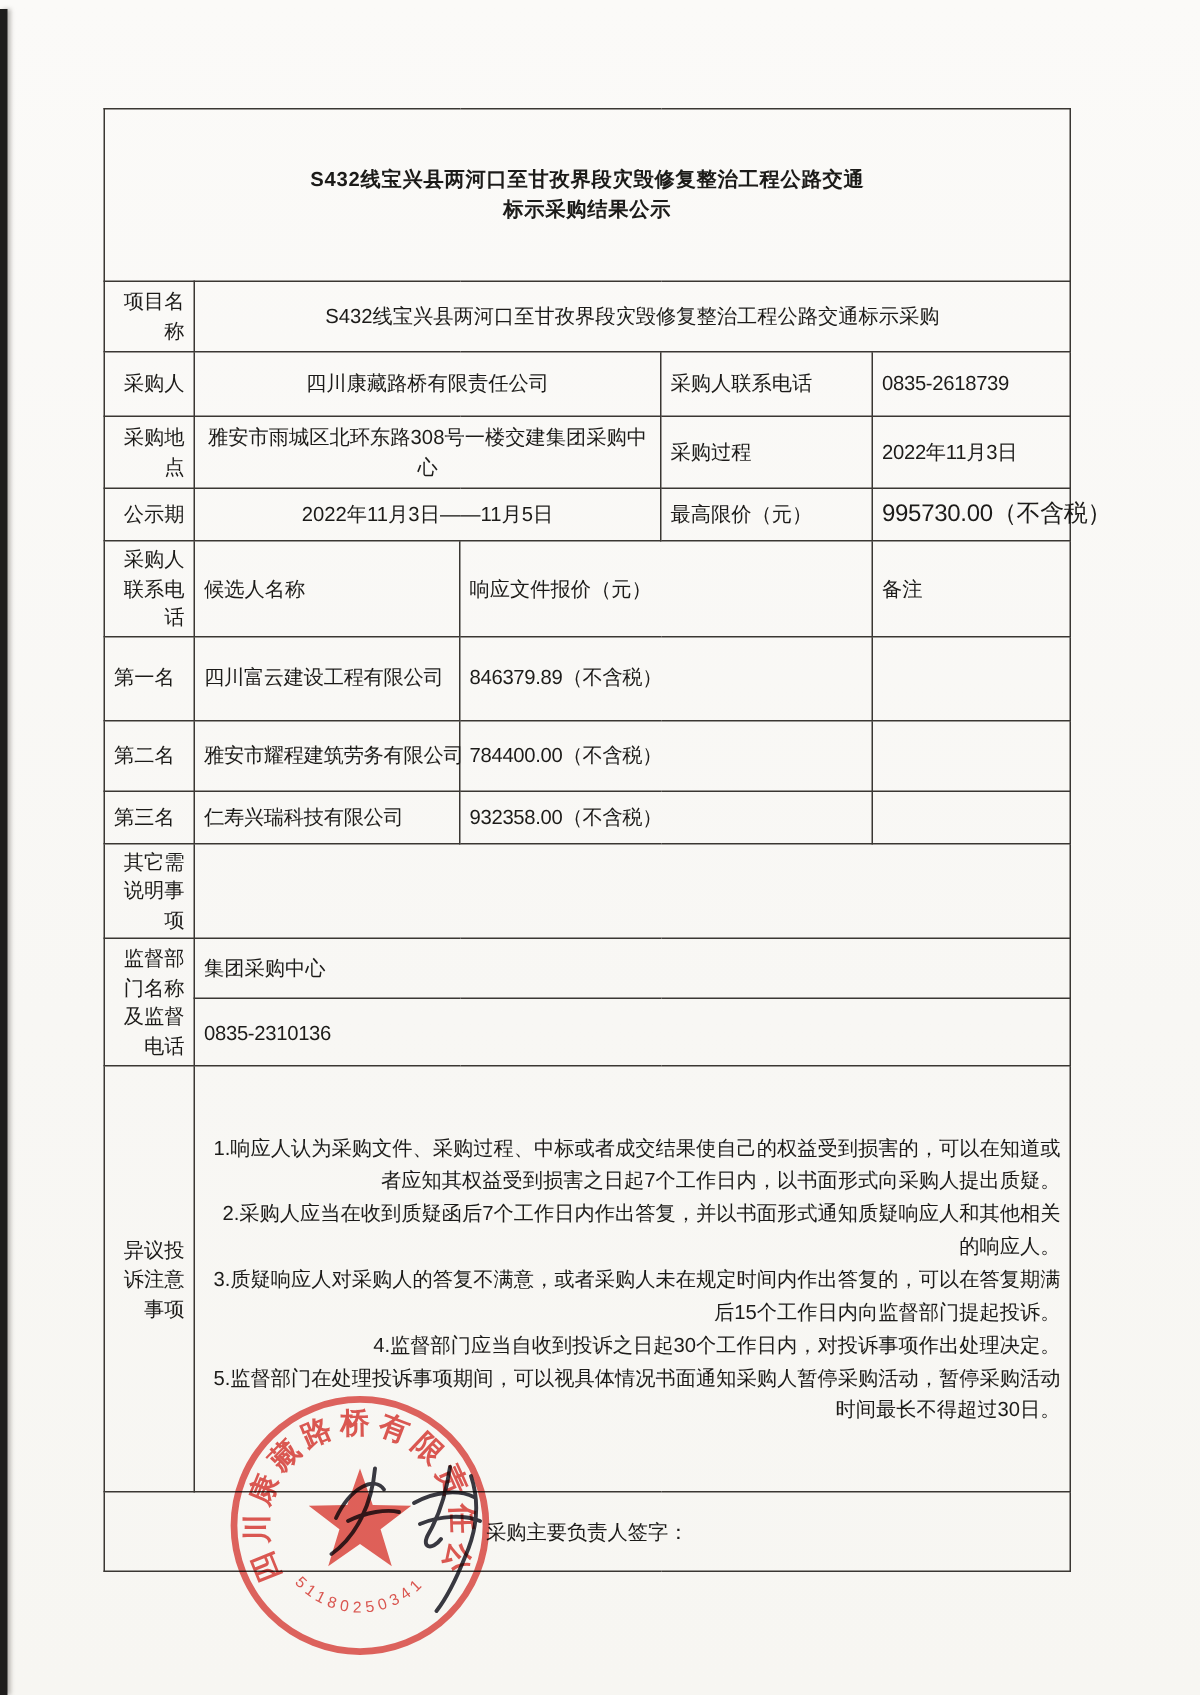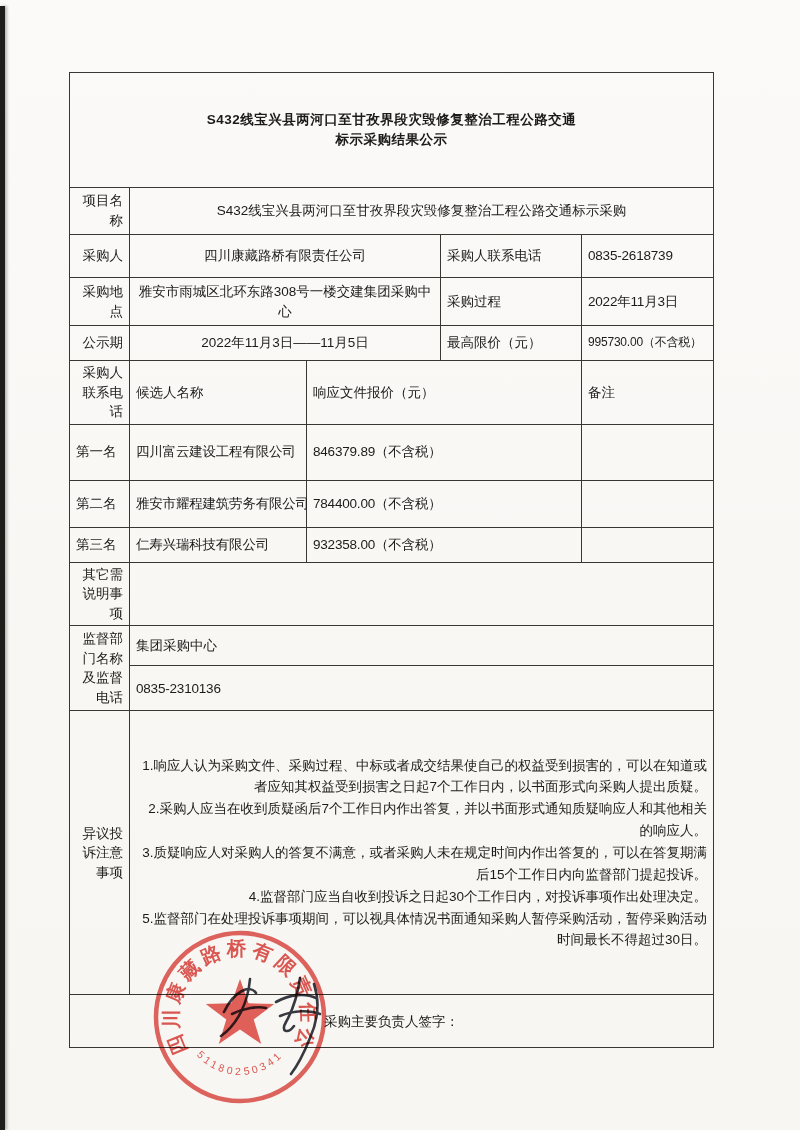--- a/index.html
+++ b/index.html
@@ -88,21 +88,21 @@
       <td class="lbl">采购地点</td>
       <td colspan="2" class="ctl">雅安市雨城区北环东路308号一楼交建集团采购中心</td>
       <td class="ctr">采购过程</td>
       <td class="ctr nowrap sm">2022年11月3日</td>
     </tr>
 
     <tr style="height:35px">
       <td class="lbl">公示期</td>
       <td colspan="2" class="ctl">2022年11月3日——11月5日</td>
       <td class="ctr">最高限价（元）</td>
-      <td class="ctr nowrap" style="font-size:12px">995730.00（不含税）</td>
+      <td class="ctr nowrap" style="font-size:16px">995730.00（不含税）</td>
     </tr>
 
     <tr style="height:44px">
       <td class="lbl">采购人联系电话</td>
       <td class="ctr">候选人名称</td>
       <td colspan="2" class="ctr">响应文件报价（元）</td>
       <td class="ctr">备注</td>
     </tr>
 
     <tr style="height:56px">

